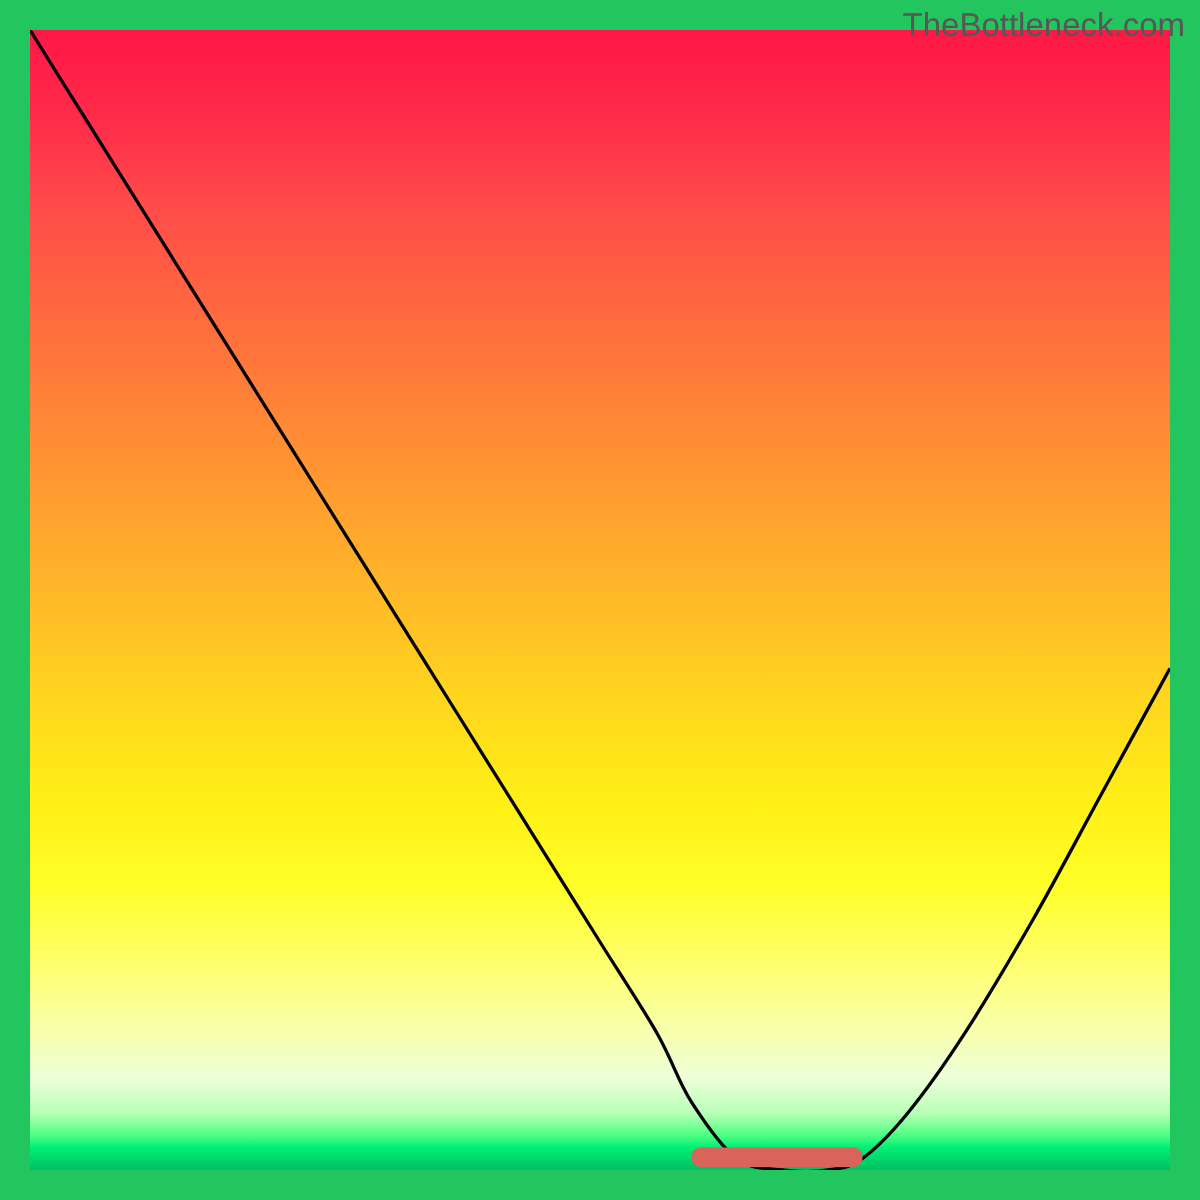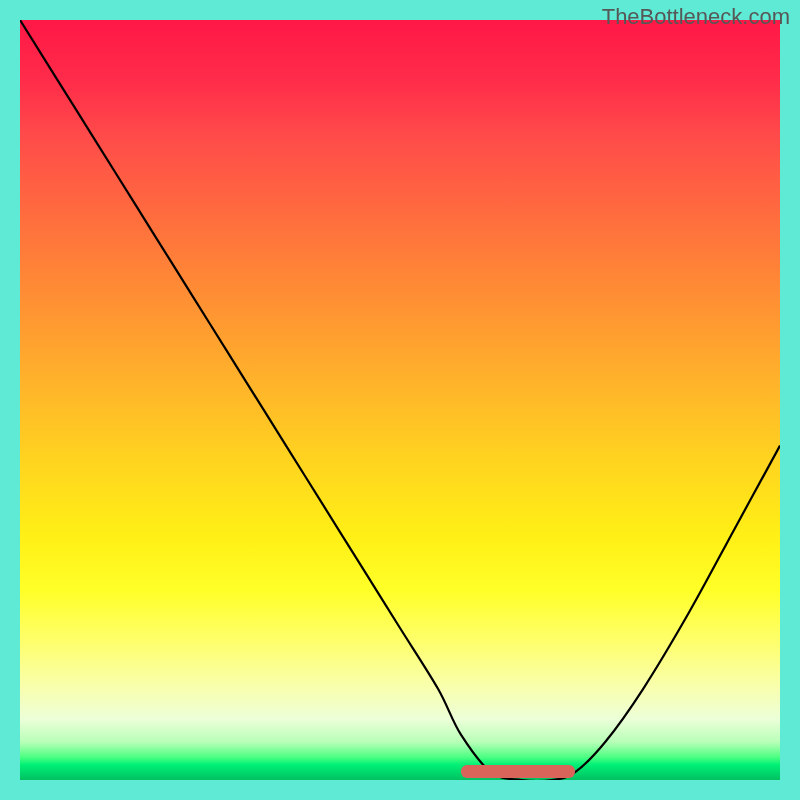--- a/index.html
+++ b/index.html
@@ -7,21 +7,21 @@
     width: 800px;
     height: 800px;
     background: #000;
     position: relative;
     font-family: Arial, sans-serif;
   }
   .container {
     width: 800px;
     height: 800px;
     position: relative;
-    background: #5eead4;
+    background: #22c55e;
   }
   .watermark {
     position: absolute;
     top: 4px;
     right: 10px;
     color: #575757;
     font-size: 22px;
     font-weight: 500;
     z-index: 10;
   }

